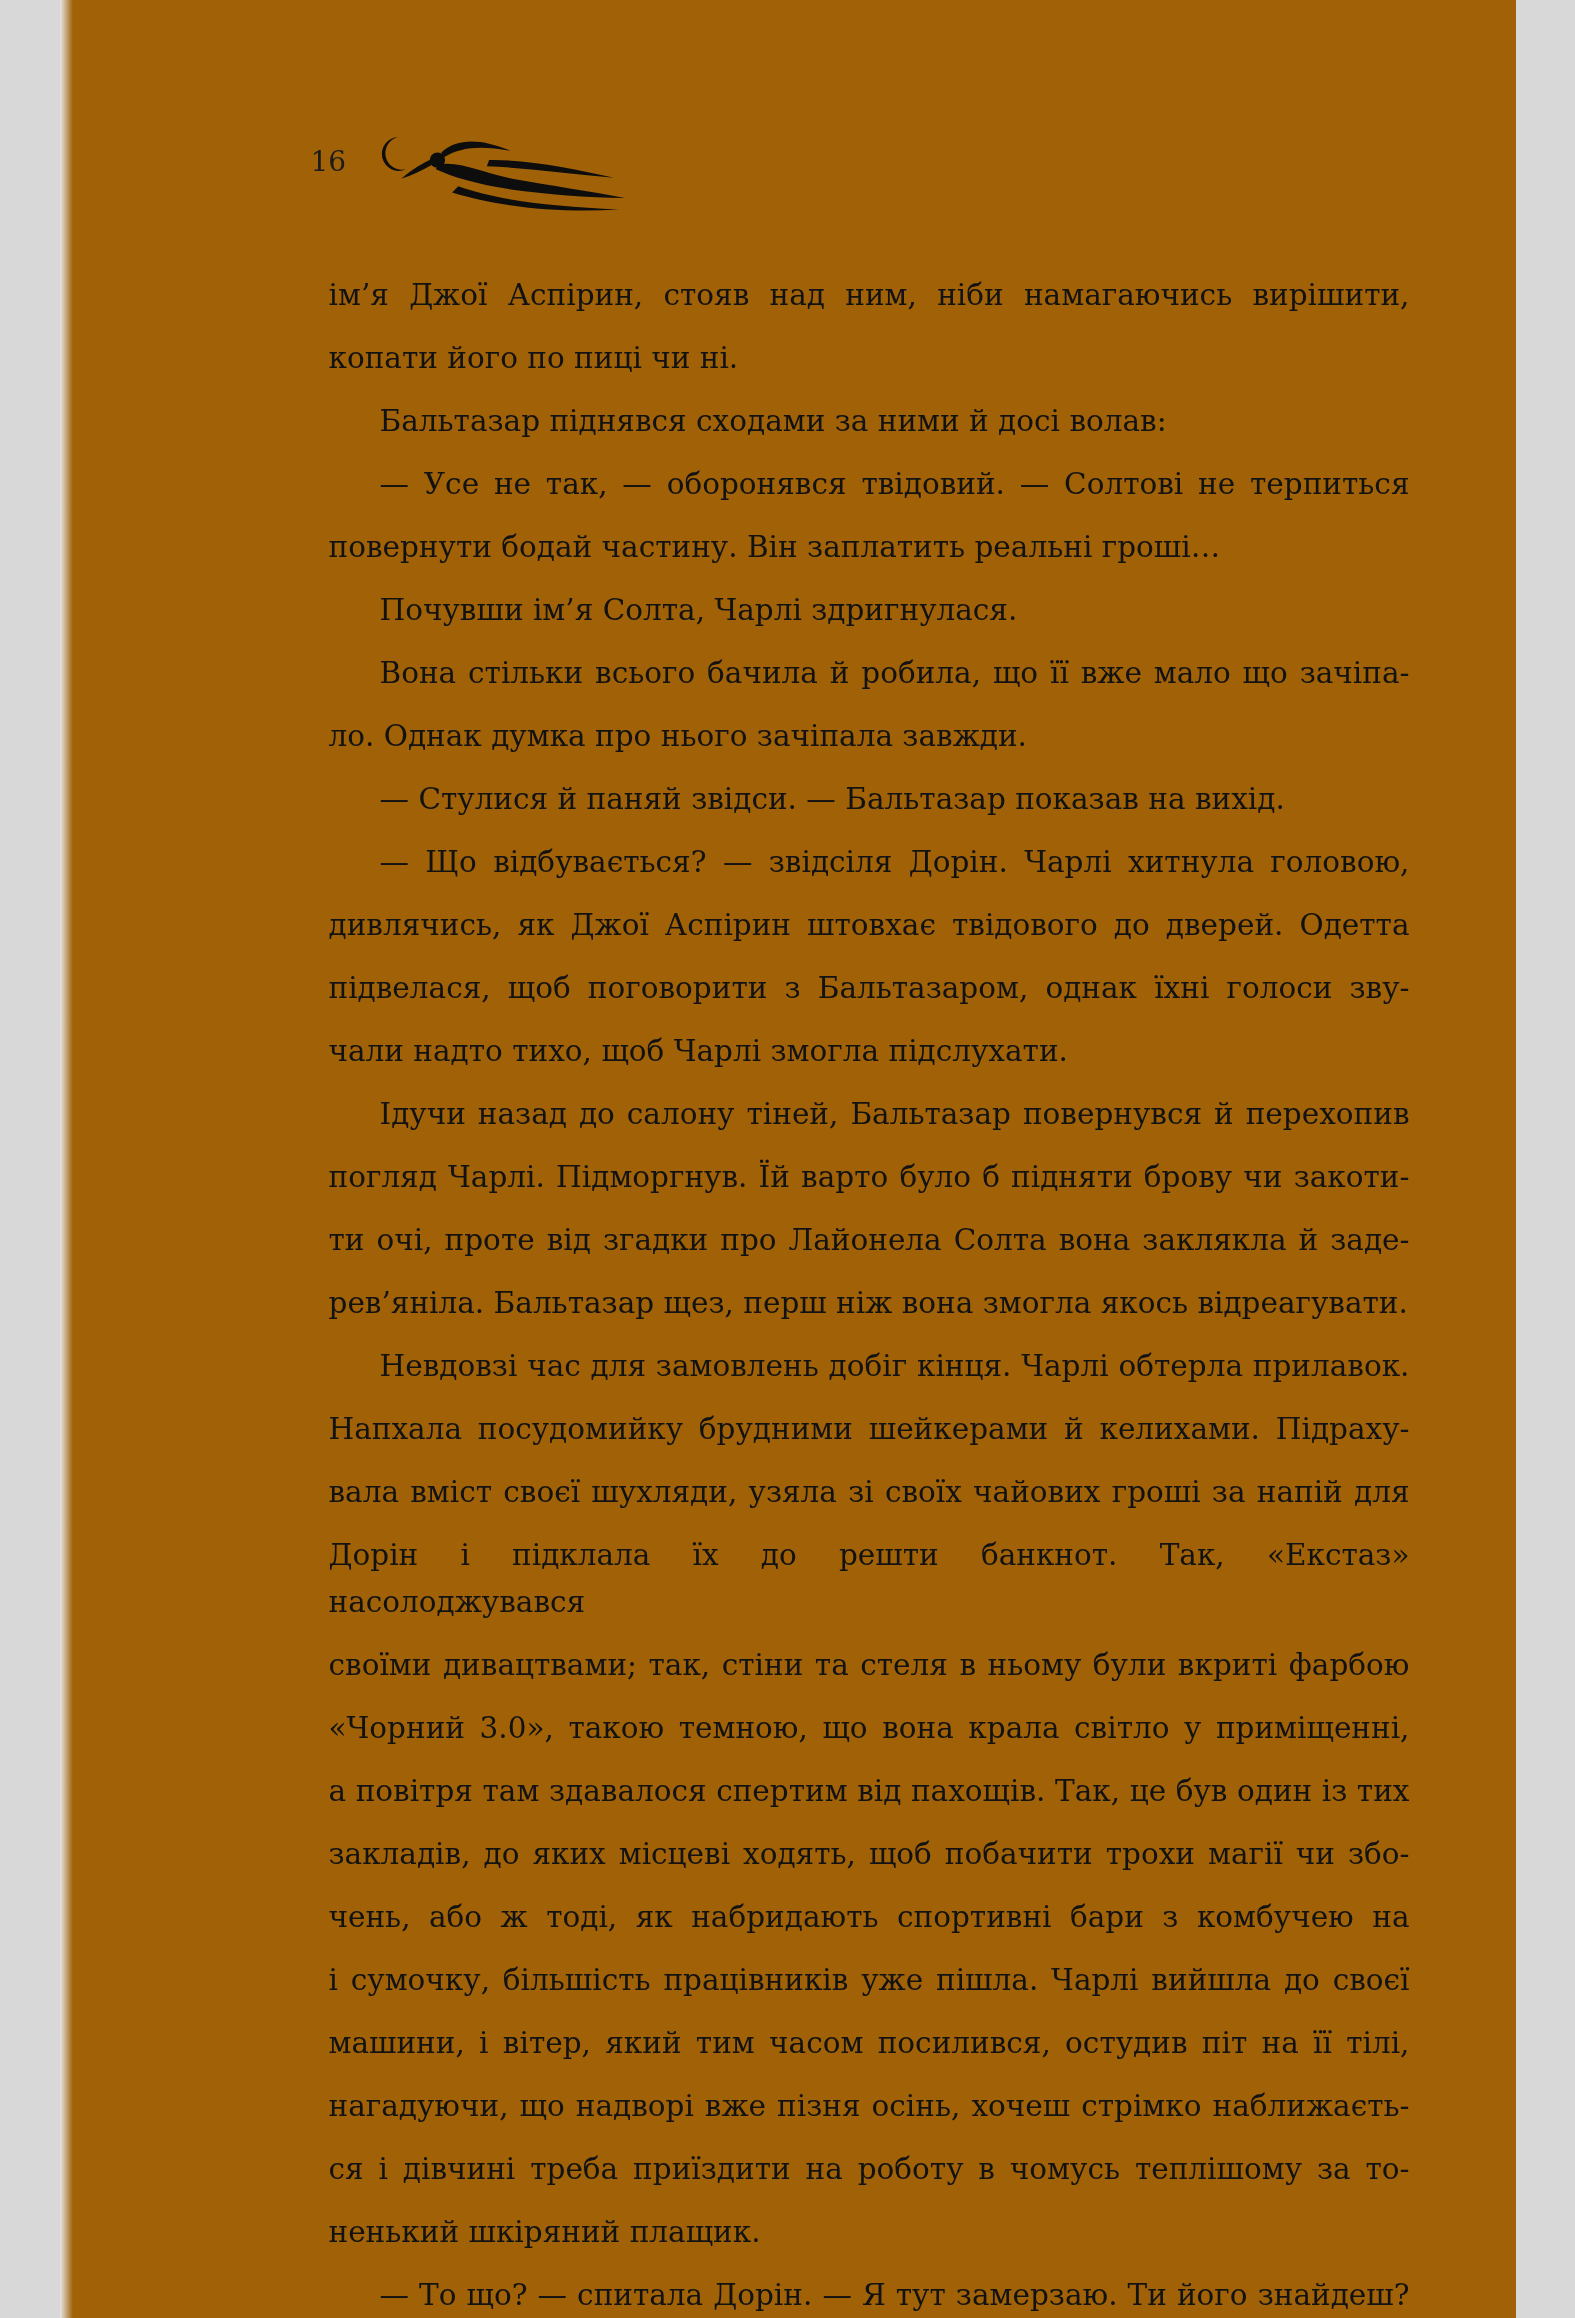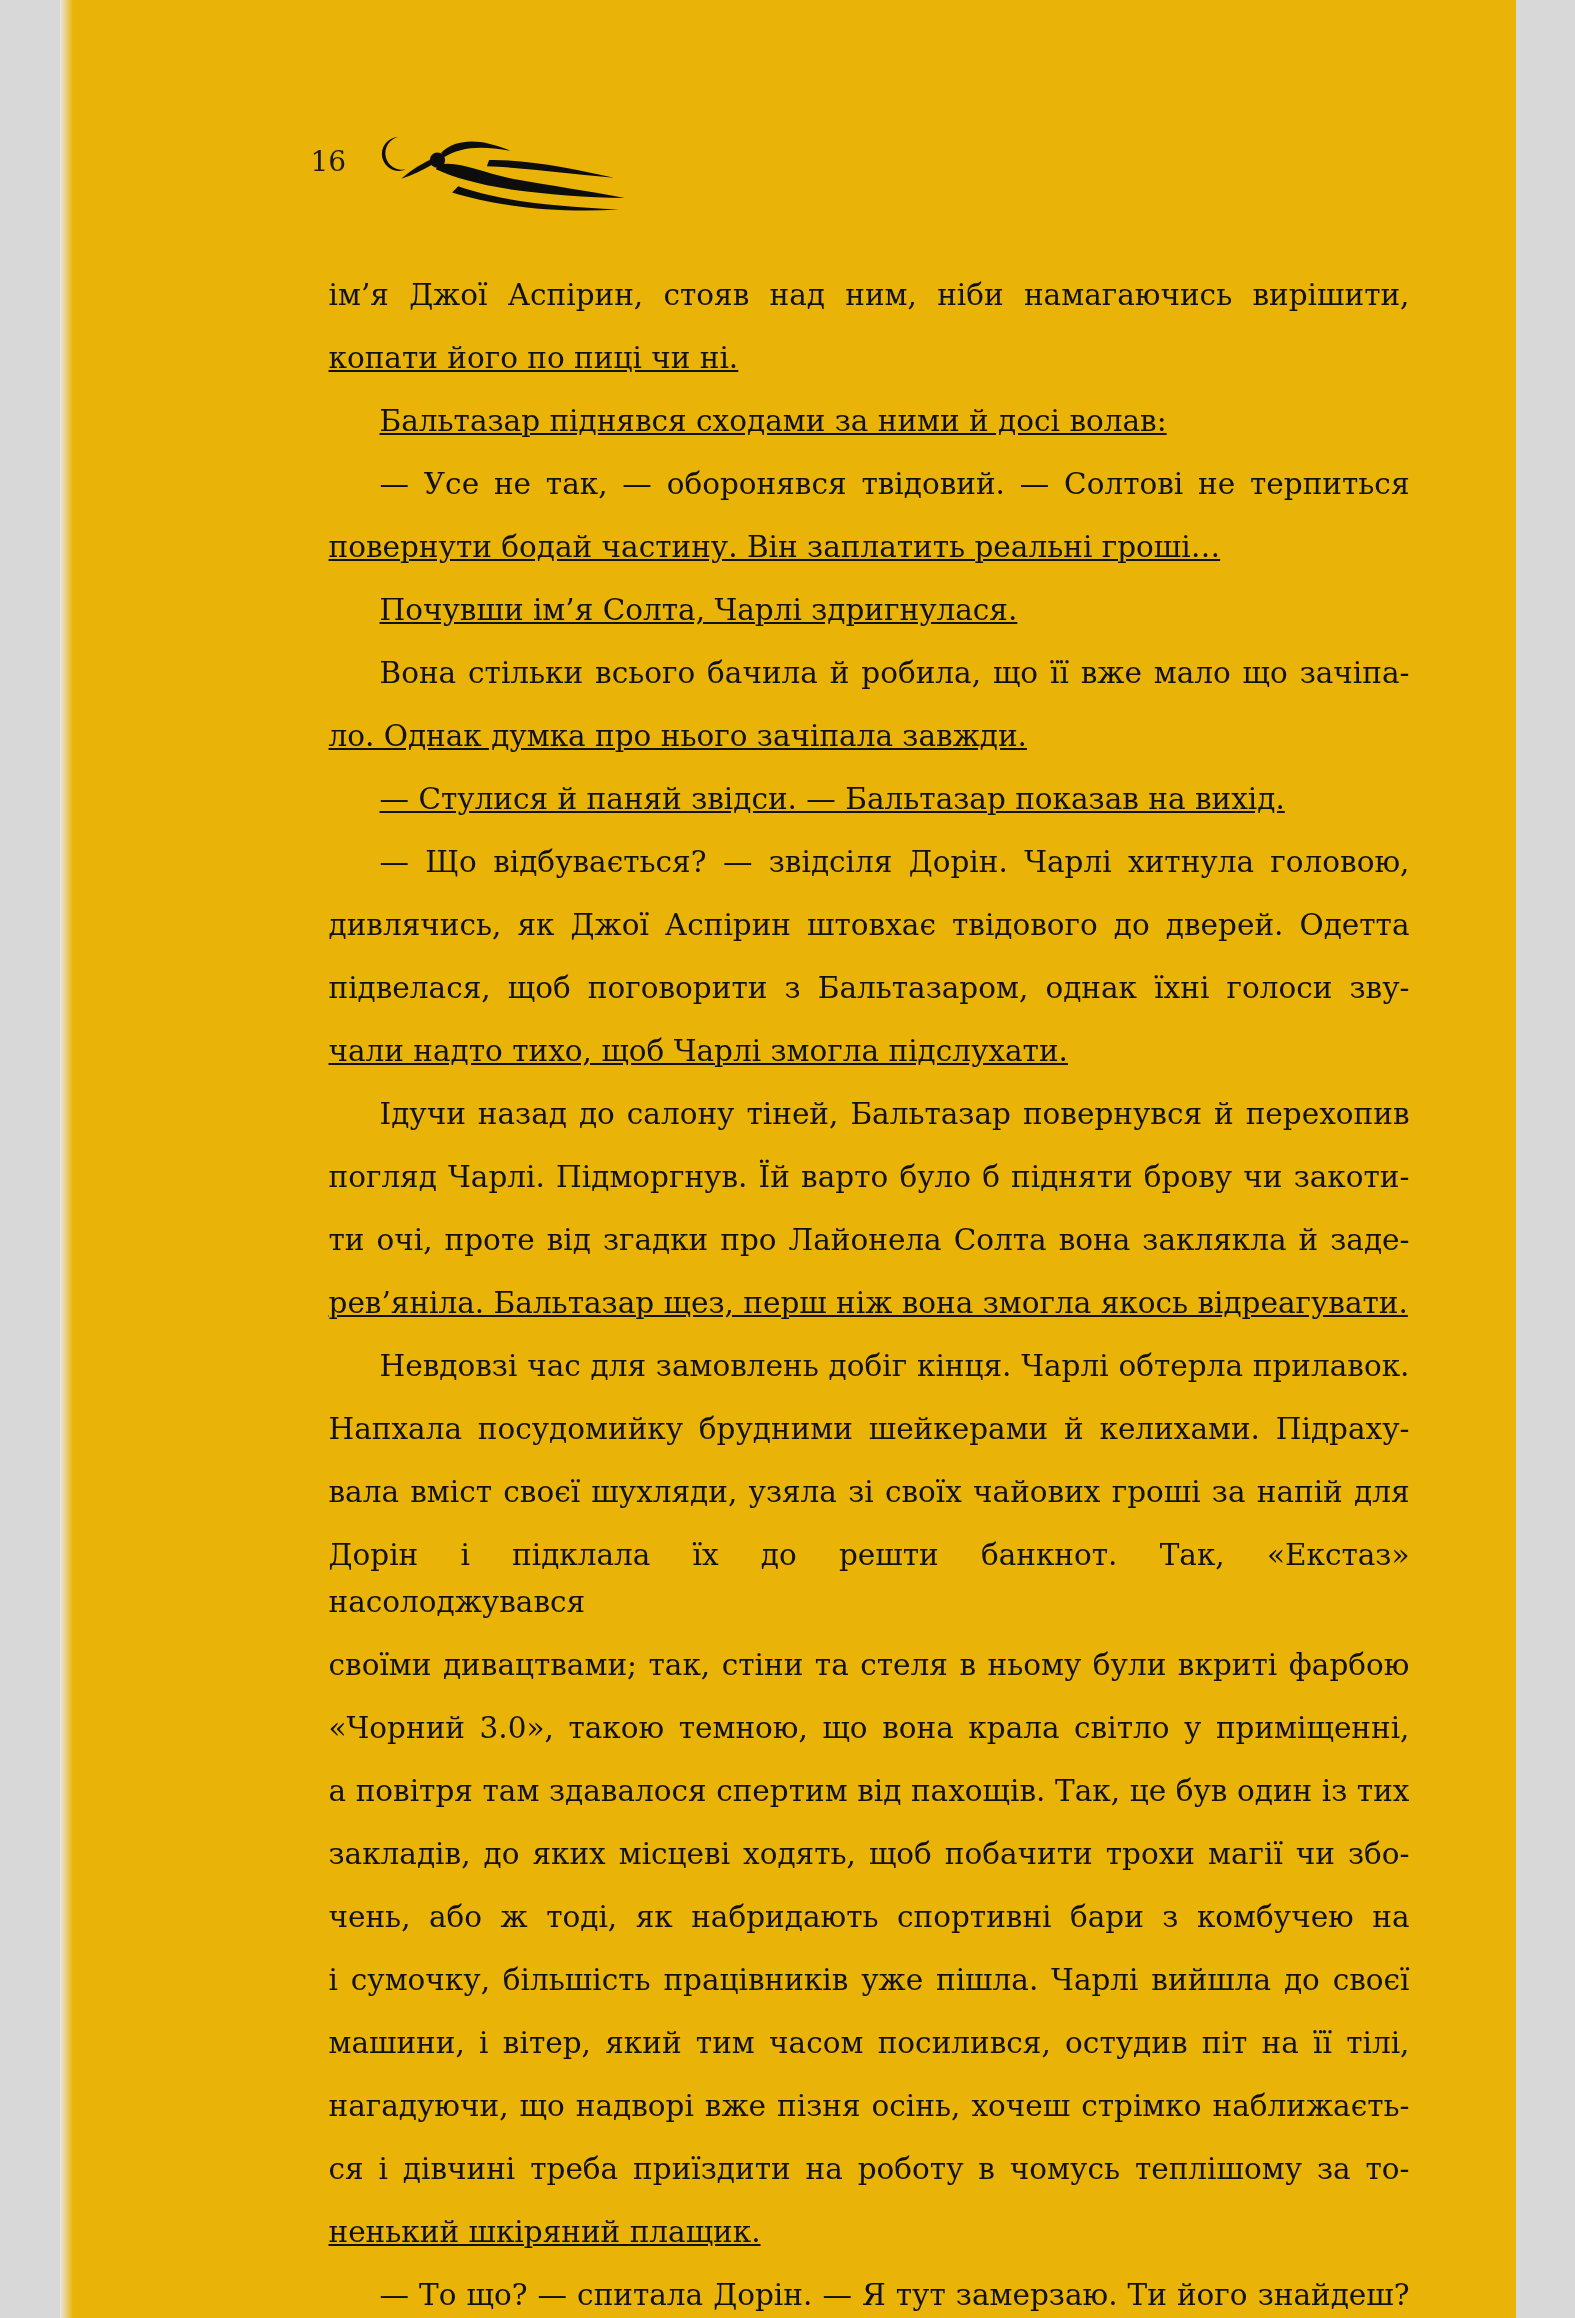--- a/index.html
+++ b/index.html
@@ -2,21 +2,21 @@
 <html lang="uk" style="font-size:13px"><head>
 <meta charset="utf-8">
 <style>
   html, body { margin: 0; padding: 0; }
   body { background: #d8d8d8; }
   .page {
     position: relative;
     width: 1456px;
     height: 2319px;
     margin: 0 auto;
-    background: #eab308;
+    background: #a16207;
     font-family: "DejaVu Serif", "Liberation Serif", serif;
     color: #151515;
     overflow: hidden;
   }
   .edge-shade {
     position: absolute;
     left: 0; top: 0; bottom: 0;
     width: 13px;
     background: linear-gradient(to right, #e7e7e6, rgba(255,255,255,0));
     pointer-events: none;
@@ -41,21 +41,21 @@
     left: 253px;
     top: 256px;
     width: 1113px;
     font-size: 29.5px;
     line-height: 47px;
     color: #121212;
   }
   .para { margin: 0; padding: 0; }
   .ln { margin: 16px; padding: 0; }
   .ln.just { text-align: justify; text-align-last: justify; }
-  .ln.lastln { text-align: left; text-align-last: left; text-decoration: underline; }
+  .ln.lastln { text-align: left; text-align-last: left; }
   .ln.ind { text-indent: 51px; }
   .ln em { font-style: italic; }
 </style>
 </head>
 <body>
 
 <div class="page">
 
   <div class="edge-shade"></div>
 

